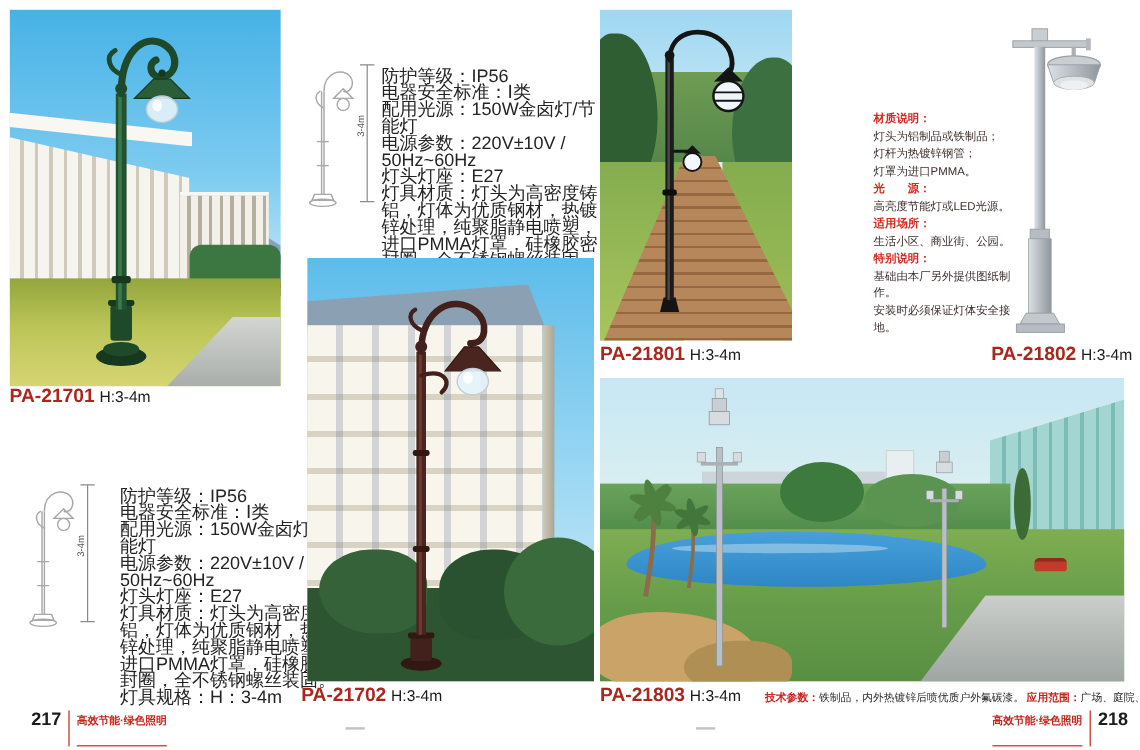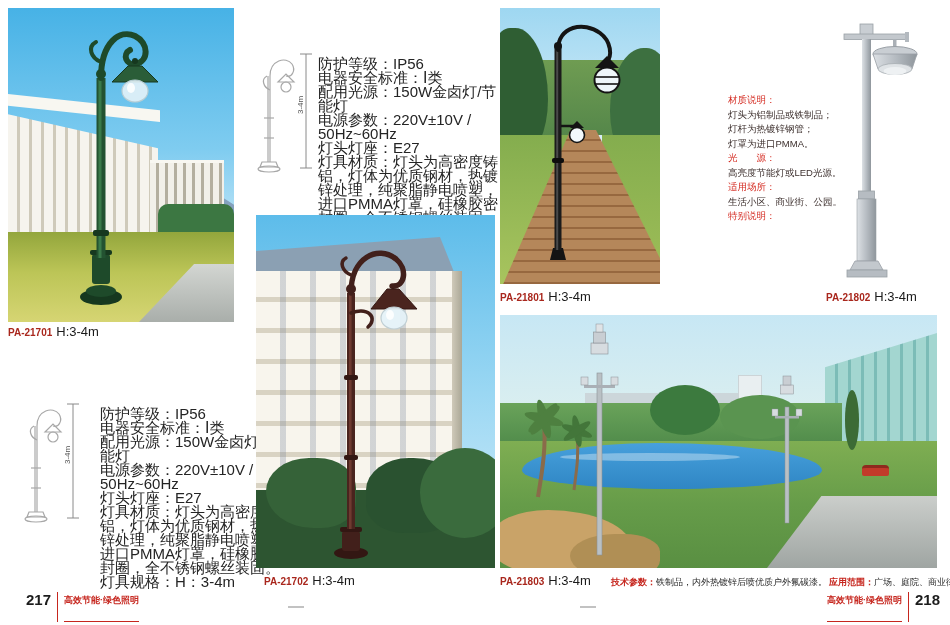--- a/index.html
+++ b/index.html
@@ -6,32 +6,32 @@
   html,body { width: 950px; height: 625px; background: #ffffff; overflow: hidden; }
   body { position: relative; font-family: "Liberation Sans", "DejaVu Sans", sans-serif; }
 
   .abs { position: absolute; }
   .photo { position: absolute; overflow: hidden; }
   .photo > div { position: absolute; }
   .photo > svg { position: absolute; left: 0; top: 0; }
 
   
   .caption { position: absolute; white-space: nowrap; }
-  .caption .model { color: #a9271d; font-weight: bold; font-size: 10px; text-align: center; }
+  .caption .model { color: #a9271d; font-weight: bold; font-size: 16px; text-align: center; }
   .caption .size  { color: #1a1a1a; font-size: 13px; margin-left: 4px; }
   .caption .tech-label { color: #c6261e; font-weight: bold; font-size: 9px; margin-left: 20px; }
   .caption .tech-text  { color: #2b2b2b; font-size: 9px; }
 
   
   .spec { position: absolute; width: 182px; font-size: 15px; line-height: 14px; color: #242424; }
   .spec div { margin: 0; }
 
   
   .rednotes { position: absolute; width: 132px; font-size: 9.5px; line-height: 14.5px; }
-  .rednotes .rn-h { color: #d42a20; font-weight: normal; }
+  .rednotes .rn-h { color: #d42a20; font-weight: bold; }
   .rednotes .rn-l { color: #3c2f2d; }
 
   
   .footer { position: absolute; display: flex; align-items: flex-start; margin-left: 16px; }
   .pagenum { font-size: 15px; font-weight: bold; color: #1c1c1c; line-height: 16px; }
   .vline { width: 0; border-left: 1.5px solid #c6261e; height: 30px; margin: 0 6px; }
   .slogan { color: #c6261e; font-size: 9px; font-weight: bold; padding-top: 3px; border-bottom: 1px solid #c6261e; padding-bottom: 16px; line-height: 10px; }
 
   .foldmark { position: absolute; height: 1.5px; width: 16px; background: #c2c2c2; }
 
@@ -155,21 +155,21 @@
     <circle cx="95" cy="74" r="5" fill="#42201b"></circle>
     <path d="M95 78 C95 42 122 30 140 44 C152 54 149 72 136 71" fill="none" stroke="#42201b" stroke-width="5.5" stroke-linecap="round"></path>
     <path d="M95 98 C113 92 122 103 112 112" fill="none" stroke="#42201b" stroke-width="3.5" stroke-linecap="round"></path>
     <path d="M95 60 C86 56 83 47 90 43" fill="none" stroke="#42201b" stroke-width="3.5" stroke-linecap="round"></path>
     <line x1="137" y1="70" x2="137" y2="78" stroke="#42201b" stroke-width="3"></line>
     <polygon points="115,94 161,94 143,74 131,74" fill="#4a241e" stroke="#331713" stroke-width="1"></polygon>
     <ellipse cx="138" cy="103" rx="13" ry="11" fill="rgba(228,242,248,0.92)" stroke="#c0cfd4" stroke-width="1.2"></ellipse>
     <ellipse cx="134" cy="100" rx="4" ry="5" fill="rgba(255,255,255,0.85)"></ellipse>
   </svg>
 </div>
-<div class="caption" style="left:264px;top:571px;">
+<div class="caption" style="left:251px;top:571px;">
   <span class="model">PA-21702</span><span class="size">H:3-4m</span>
 </div>
 
 <div class="footer" style="left:10px;top:592px;">
   <span class="pagenum">217</span>
   <span class="vline"></span>
   <span class="slogan">高效节能·绿色照明</span>
 </div>
 <div class="foldmark" style="left:288px;top:606px;"></div>
 
@@ -204,20 +204,22 @@
 <div class="rednotes" style="left:728px;top:93px;">
   <div class="rn-h">材质说明：</div>
   <div class="rn-l">灯头为铝制品或铁制品；</div>
   <div class="rn-l">灯杆为热镀锌钢管；</div>
   <div class="rn-l">灯罩为进口PMMA。</div>
   <div class="rn-h">光　　源：</div>
   <div class="rn-l">高亮度节能灯或LED光源。</div>
   <div class="rn-h">适用场所：</div>
   <div class="rn-l">生活小区、商业街、公园。</div>
   <div class="rn-h">特别说明：</div>
+  <div class="rn-l">基础由本厂另外提供图纸制作。</div>
+  <div class="rn-l">安装时必须保证灯体安全接地。</div>
 </div>
 
 <svg class="abs" style="left:808px;top:8px;" width="138" height="276" viewBox="0 0 138 276">
   <defs>
     <linearGradient id="silv" x1="0" y1="0" x2="1" y2="0">
       <stop offset="0" stop-color="#dde1e5"></stop>
         <stop offset="0.5" stop-color="#b6bcc2"></stop>
         <stop offset="1" stop-color="#8f969c"></stop>
     </linearGradient>
   </defs>

